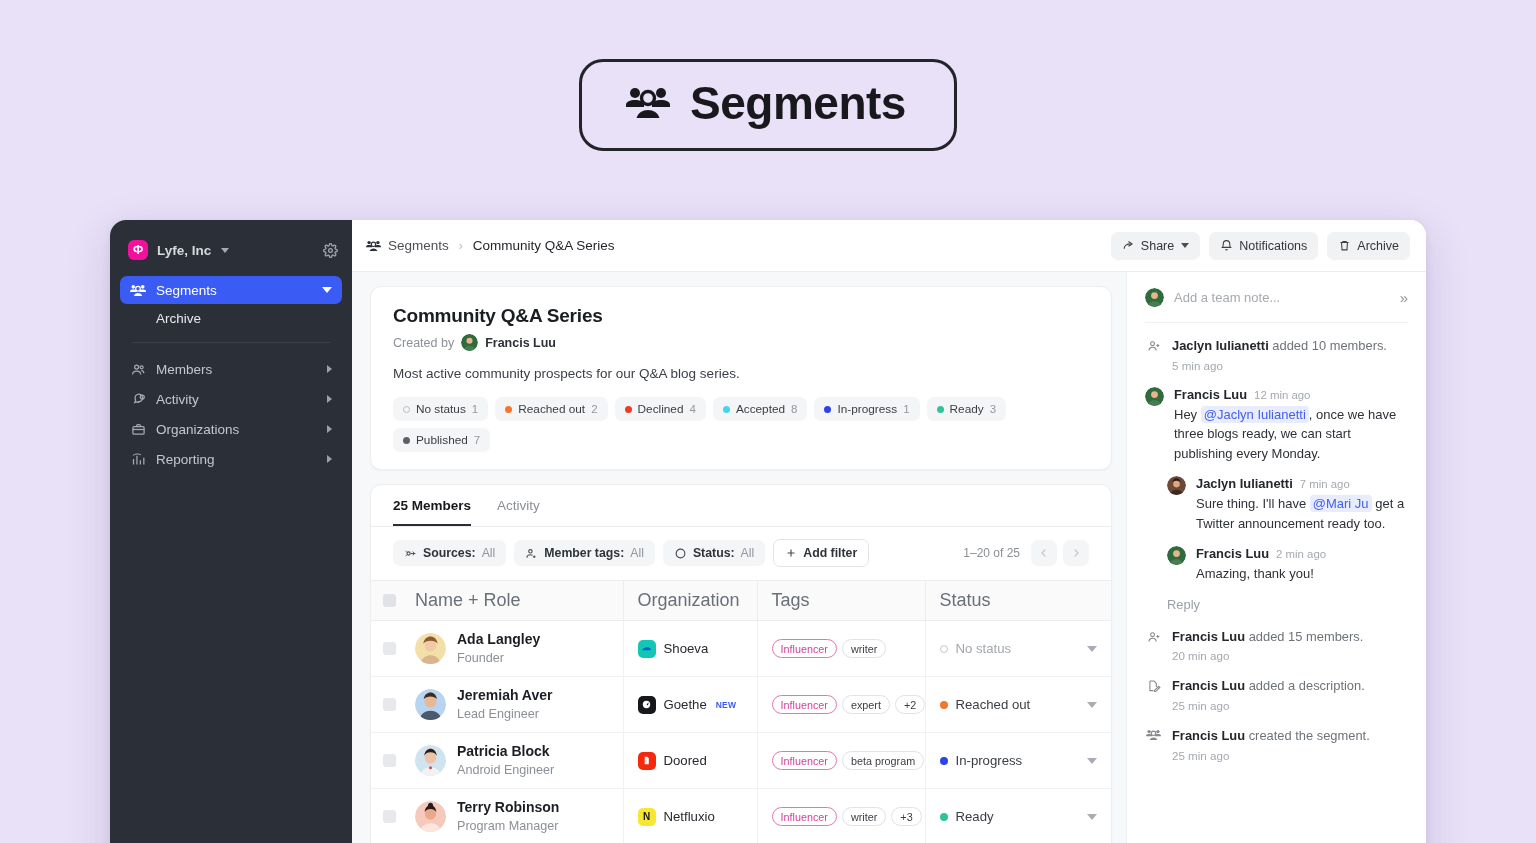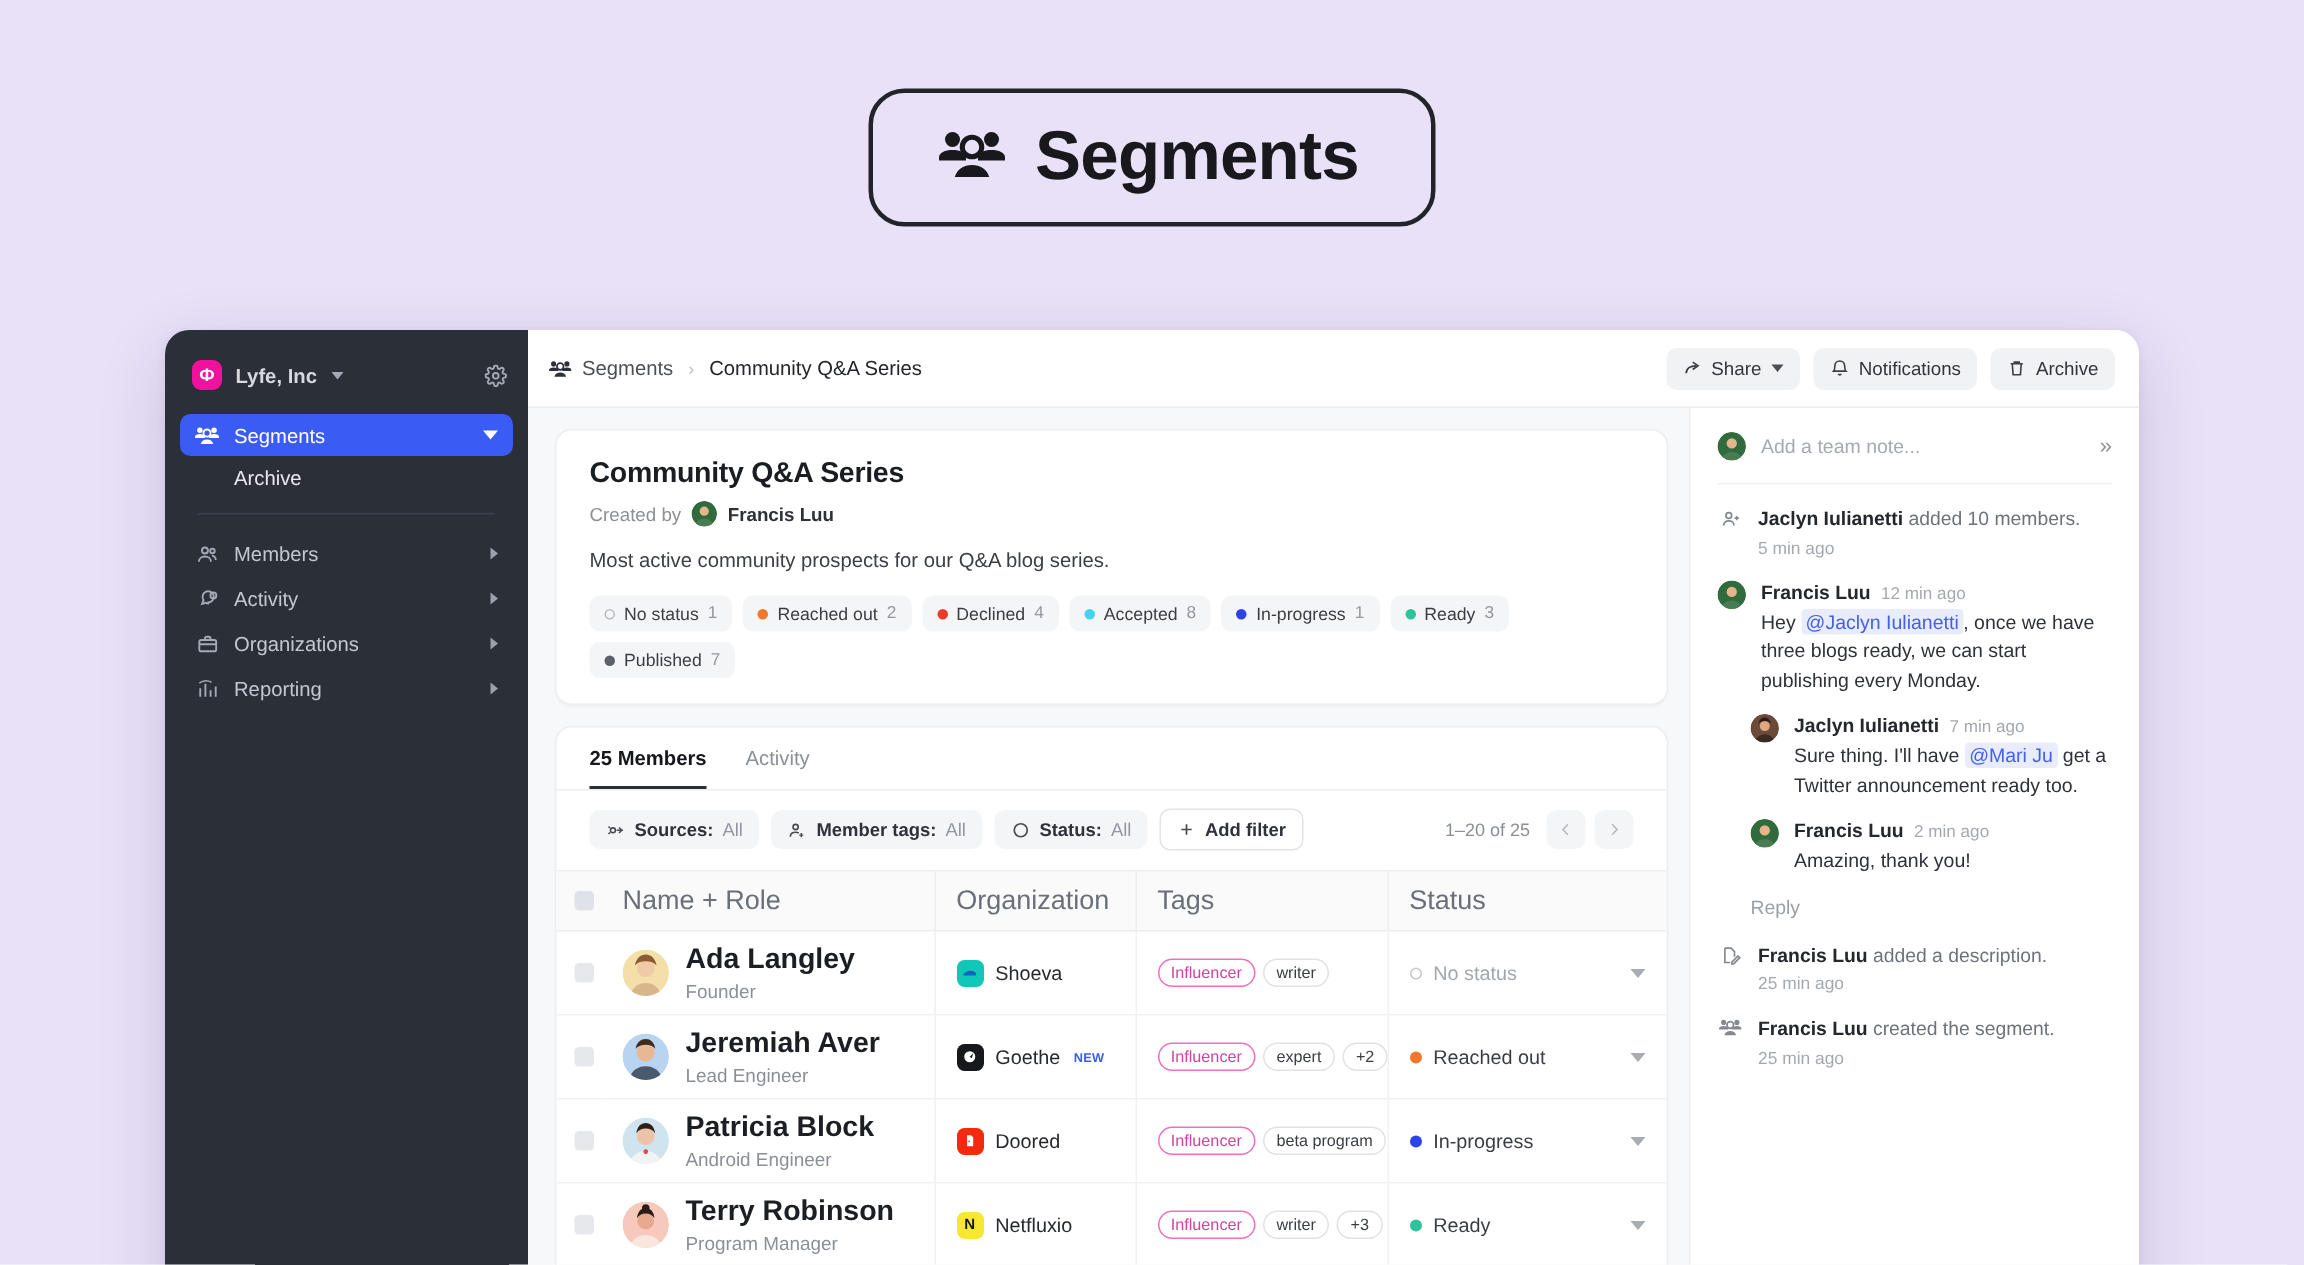--- a/index.html
+++ b/index.html
@@ -179,21 +179,21 @@
   thead th.c-tags { width: 168px; border-right: 1px solid #ededf0; }
   thead th.c-stat { width: auto; }
   tbody td { border-bottom: 1px solid #f0f1f3; padding: 0 0 0 14px; height: 56px; vertical-align: middle; }
   tbody td.c-check { padding-left: 12px; }
   tbody td.c-name, tbody td.c-org, tbody td.c-tags { border-right: 1px solid #f0f1f3; }
 
   .chk { width: 13px; height: 13px; border-radius: 3px; background: #e6e8ec; display: block; cursor: pointer; }
   .chk.head { background: #dfe2e7; }
 
   .person { display: flex; align-items: center; gap: 11px; }
-  .p-name { font-size: 19px; font-weight: 700; color: #1b1e23; line-height: 1.25; }
+  .p-name { font-size: 14px; font-weight: 700; color: #1b1e23; line-height: 1.25; }
   .p-role { font-size: 12.6px; color: #8b9097; line-height: 1.3; margin-top: 1px; }
 
   .org { display: flex; align-items: center; gap: 8px; }
   .org-sq {
     width: 18px; height: 18px; border-radius: 5px; flex: 0 0 18px;
     display: flex; align-items: center; justify-content: center;
     font-size: 10px; font-weight: 800; color: #fff;
   }
   .org-txt { font-size: 13.2px; color: #26292e; }
   .badge-new { font-size: 8.5px; font-weight: 800; color: #3b5bf5; vertical-align: super; margin-left: 1px; letter-spacing: .2px; }
@@ -801,20 +801,33 @@
                   <span class="msg-name">Francis Luu</span>
                   <span class="msg-time">2 min ago</span>
                 </div>
                 <div class="msg-text">Amazing, thank you!</div>
               </div>
             </div>
           </div>
 
           <div class="reply-link">Reply</div>
 
+          <div class="fitem">
+            <span class="fico">
+              <svg width="14" height="14" viewBox="0 0 24 24" fill="none" stroke="currentColor" stroke-width="1.9">
+                <circle cx="9.5" cy="8" r="3.3"></circle>
+                  <path d="M3.5 19.5c0-3.4 2.7-5.4 6-5.4s6 2 6 5.4"></path>
+                <path d="M18.5 8.5v5M16 11h5" stroke-width="1.8"></path>
+              </svg>
+            </span>
+            <div>
+              <div class="ftext"><b>Francis Luu</b><span> added 15 members.</span></div>
+              <div class="ftime">20 min ago</div>
+            </div>
+          </div>
 
           <div class="fitem">
             <span class="fico">
               <svg width="14" height="14" viewBox="0 0 24 24" fill="none" stroke="currentColor" stroke-width="1.9">
                 <path d="M5 3.5h7l4 4v6"></path>
                   <path d="M5 3.5V20h6"></path>
                   <path d="M13 19.5l7-7 2 2-7 7h-2z"></path>
               </svg>
             </span>
             <div>

